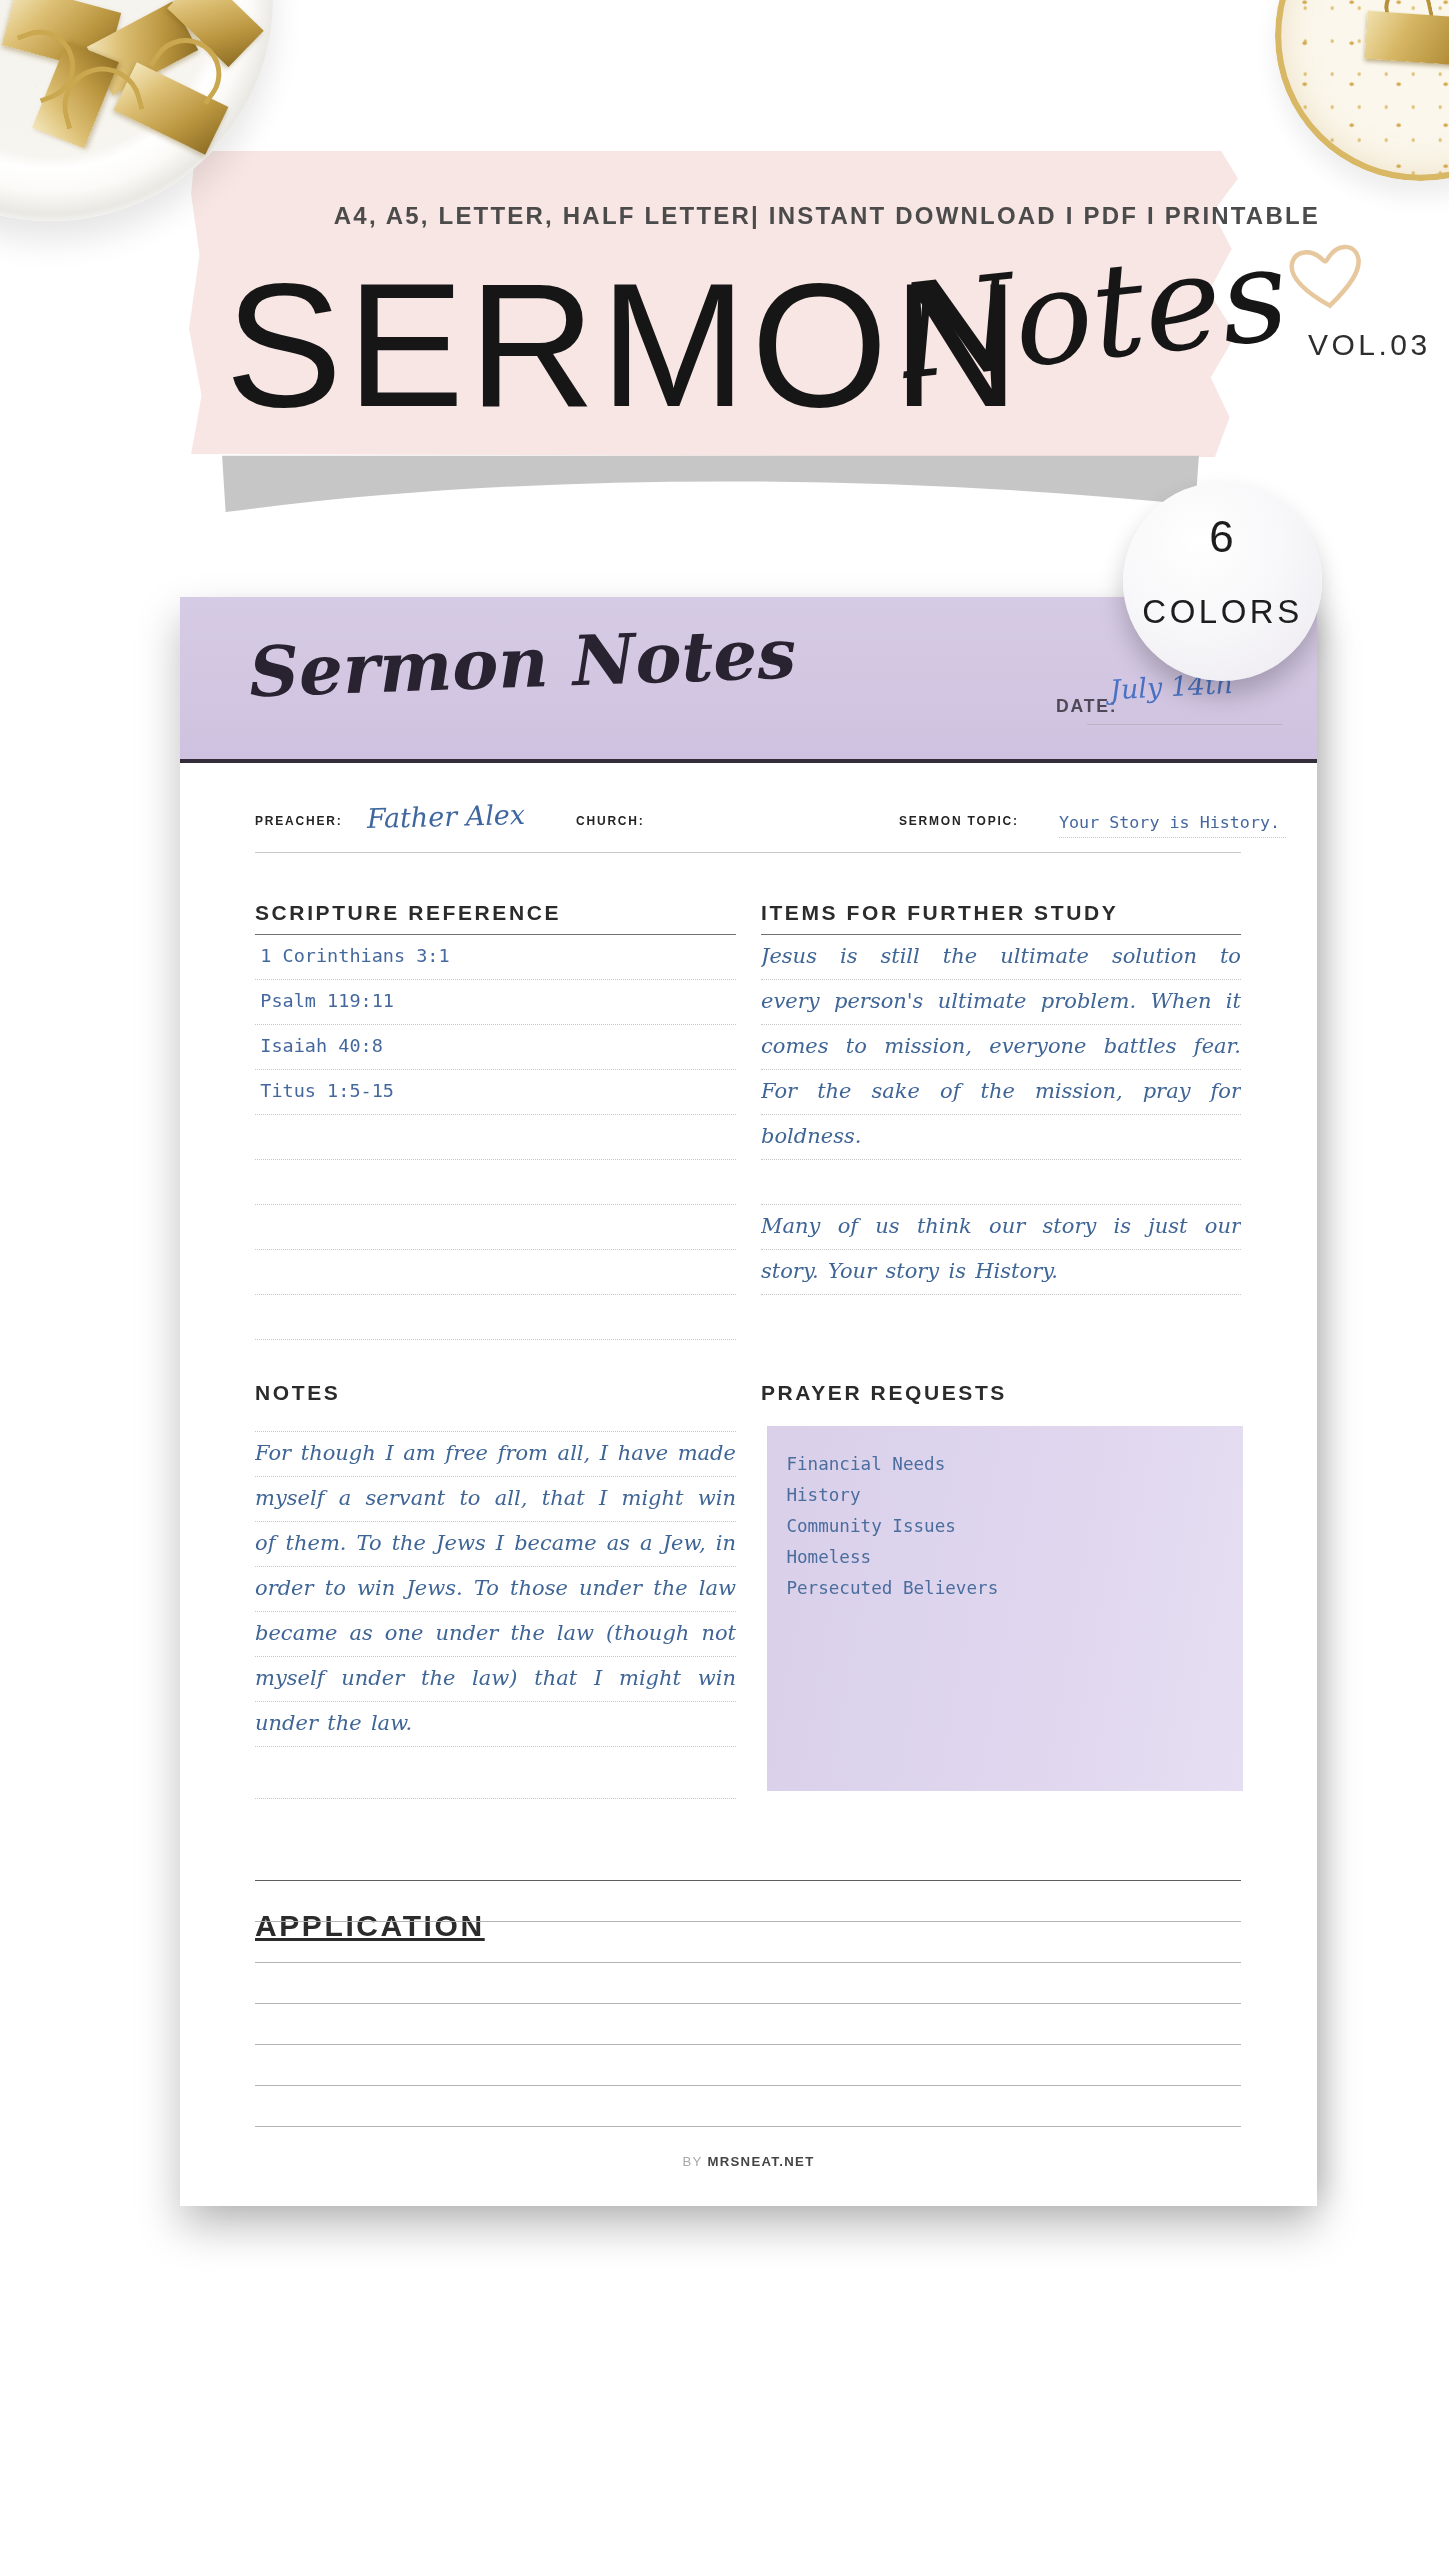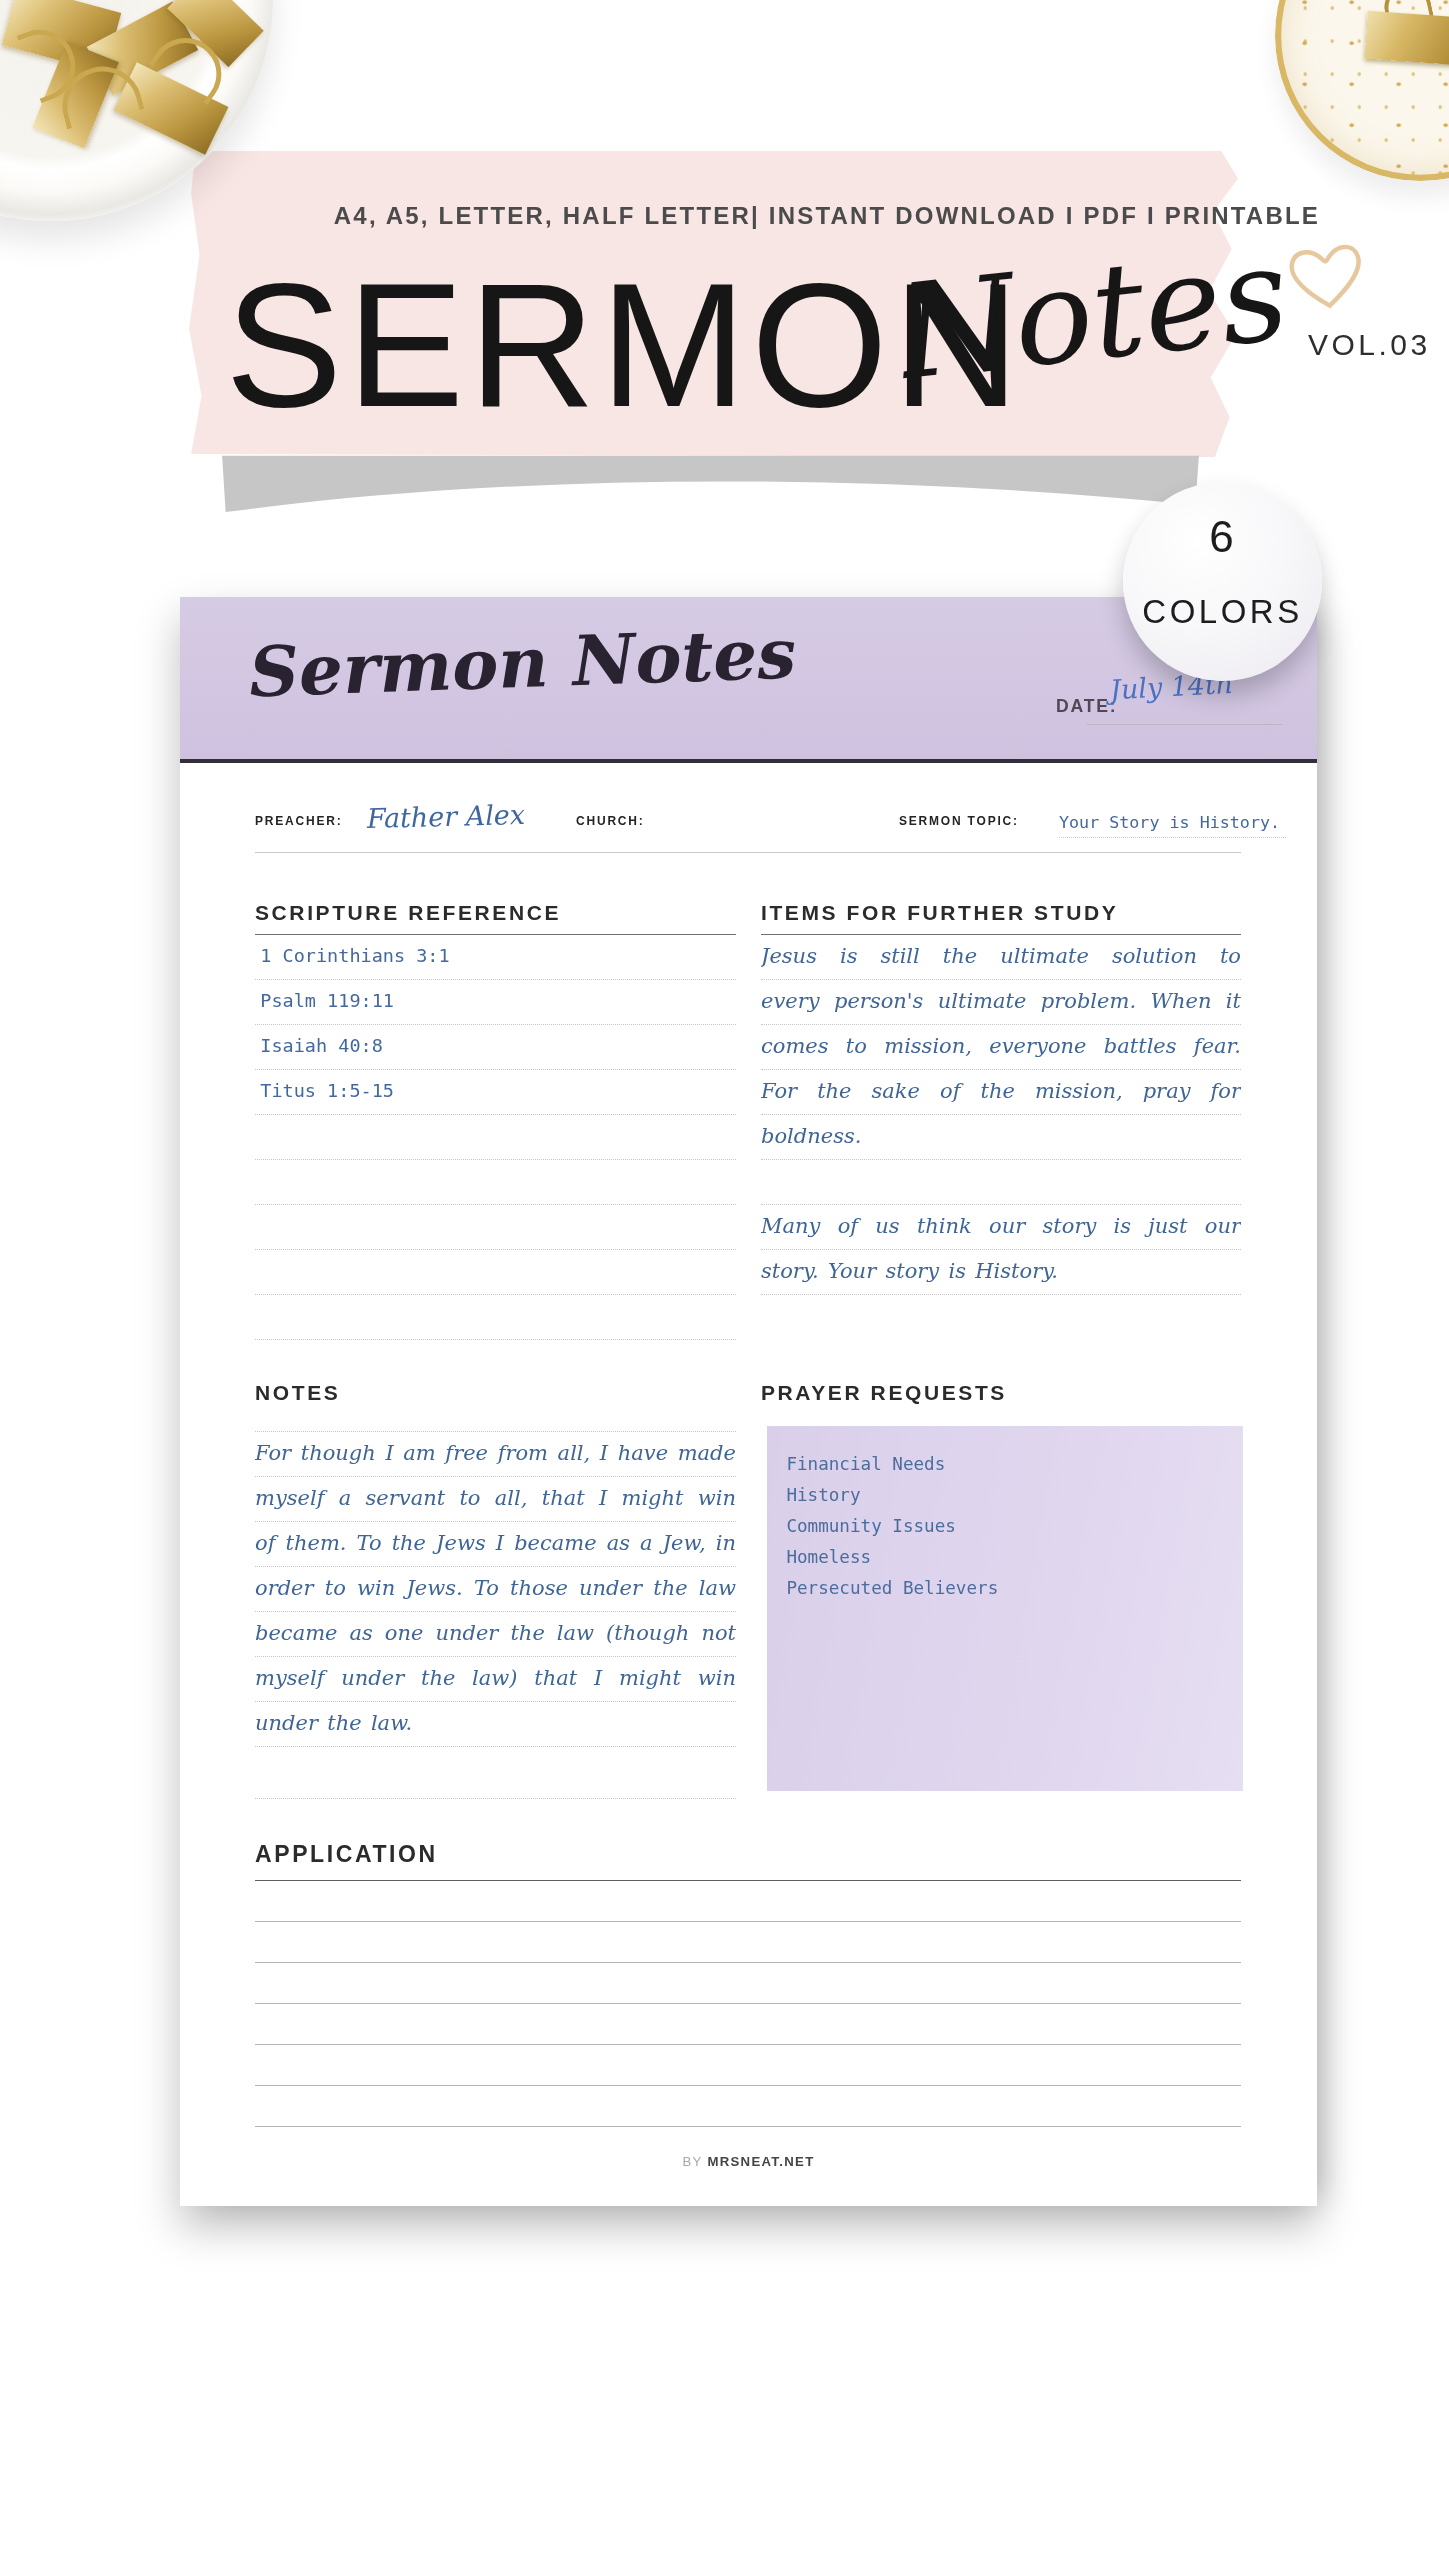--- a/index.html
+++ b/index.html
@@ -188,21 +188,21 @@
     <div class="prayer-box">
       <div class="prayer-list">
         <div>Financial Needs</div>
         <div>History</div>
         <div>Community Issues</div>
         <div>Homeless</div>
         <div>Persecuted Believers</div>
       </div>
     </div>
 
-    <div class="sec-head" style="left:75px;top:1244px;font-size:23px;">APPLICATION</div>
+    <div class="sec-head" style="left:75px;top:1312px;font-size:30px;text-decoration:underline;">APPLICATION</div>
     <div class="app-lines">
       <div class="app-line"></div>
       <div class="app-line"></div>
       <div class="app-line"></div>
       <div class="app-line"></div>
       <div class="app-line"></div>
       <div class="app-line"></div>
     </div>
 
     <div class="footer">

